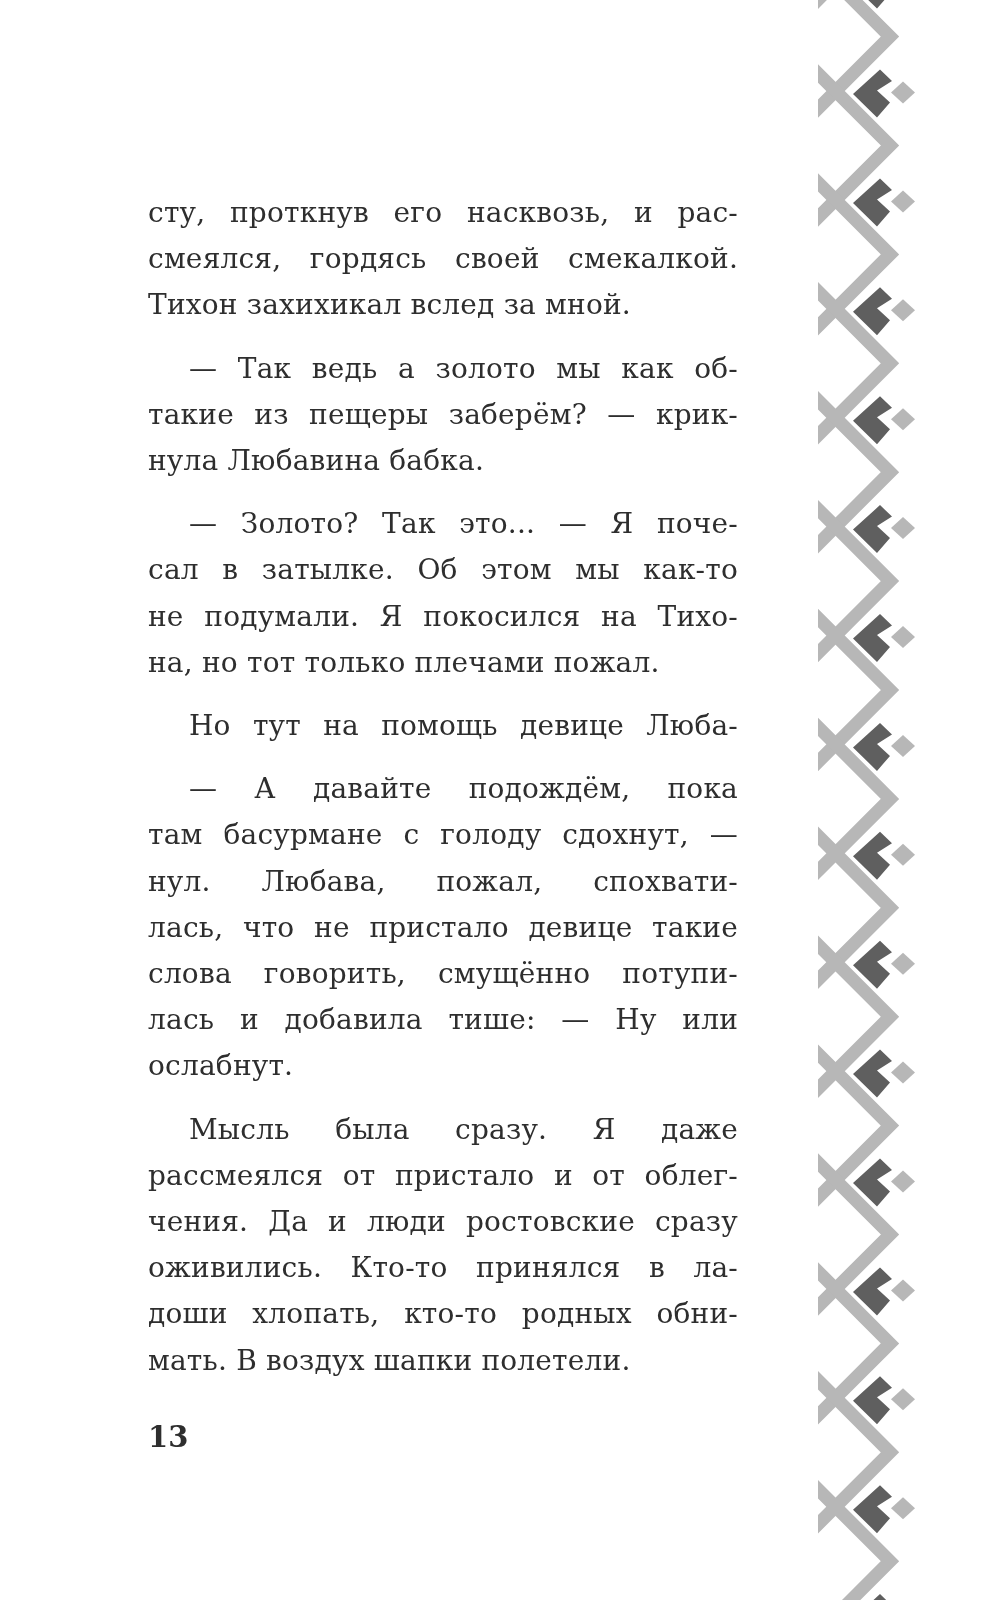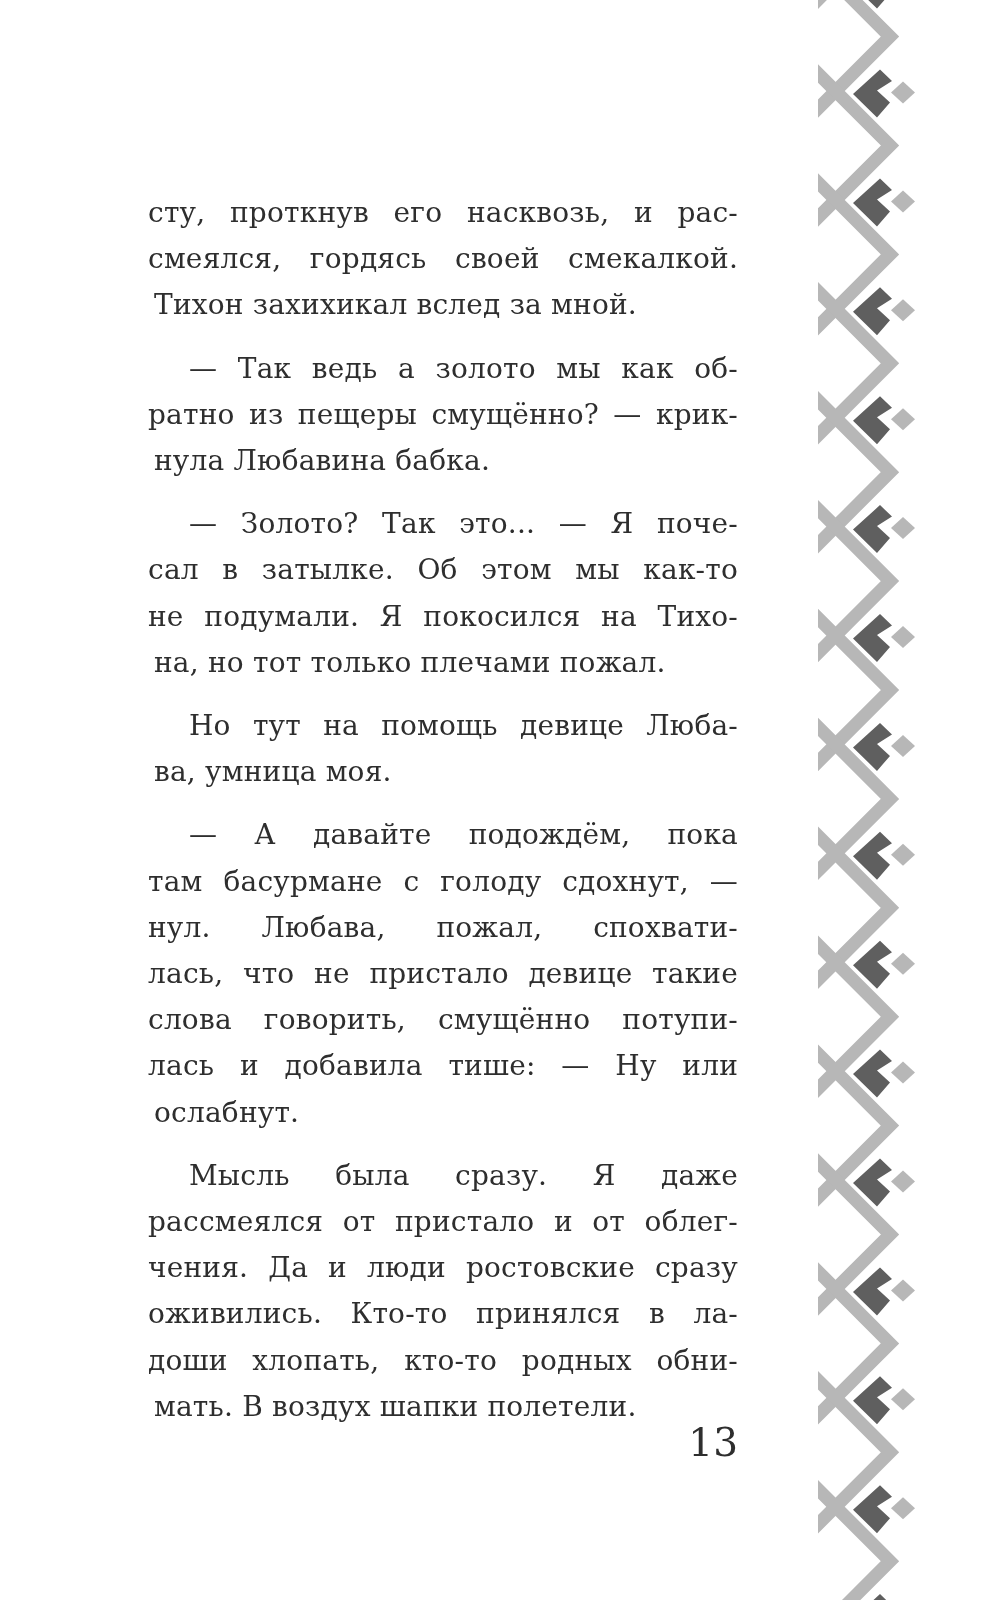--- a/index.html
+++ b/index.html
@@ -29,58 +29,56 @@
     text-align: justify;
     text-align-last: justify;
     white-space: normal;
   }
   .line.indent {
     padding-left: 41px;
     margin-top: 17px;
   }
   .line.end {
     text-align-last: left;
-    margin-left: 6px;
   }
   .page-number {
     position: absolute;
     left: 148px;
     top: 1420px;
     width: 590px;
-    text-align: right;
-    font-size: 39px;
-    font-weight: normal;
+    text-align: left;
+    font-size: 29px;
+    font-weight: bold;
     color: var(--text-color, #2e2e2e);
   }
   .ornament {
     position: absolute;
     left: 818px;
     top: 0;
     width: 105px;
     height: 1600px;
   }
 </style>
 </head>
 <body>
 
 <div class="page">
 
   <div class="text-block" id="text-block">
       <div class="line">сту, проткнув его насквозь, и рас-</div>
       <div class="line">смеялся, гордясь своей смекалкой.</div>
       <div class="line end">Тихон захихикал вслед за мной.</div>
       <div class="line indent">— Так ведь а золото мы как об-</div>
-      <div class="line">ратно из пещеры смущённо? — крик-</div>
+      <div class="line">такие из пещеры заберём? — крик-</div>
       <div class="line end">нула Любавина бабка.</div>
       <div class="line indent">— Золото? Так это... — Я поче-</div>
       <div class="line">сал в затылке. Об этом мы как-то</div>
       <div class="line">не подумали. Я покосился на Тихо-</div>
       <div class="line end">на, но тот только плечами пожал.</div>
       <div class="line indent">Но тут на помощь девице Люба-</div>
-      <div class="line end">ва, умница моя.</div>
       <div class="line indent">— А давайте подождём, пока</div>
       <div class="line">там басурмане с голоду сдохнут, —</div>
       <div class="line">нул. Любава, пожал, спохвати-</div>
       <div class="line">лась, что не пристало девице такие</div>
       <div class="line">слова говорить, смущённо потупи-</div>
       <div class="line">лась и добавила тише: — Ну или</div>
       <div class="line end">ослабнут.</div>
       <div class="line indent">Мысль была сразу. Я даже</div>
       <div class="line">рассмеялся от пристало и от облег-</div>
       <div class="line">чения. Да и люди ростовские сразу</div>

